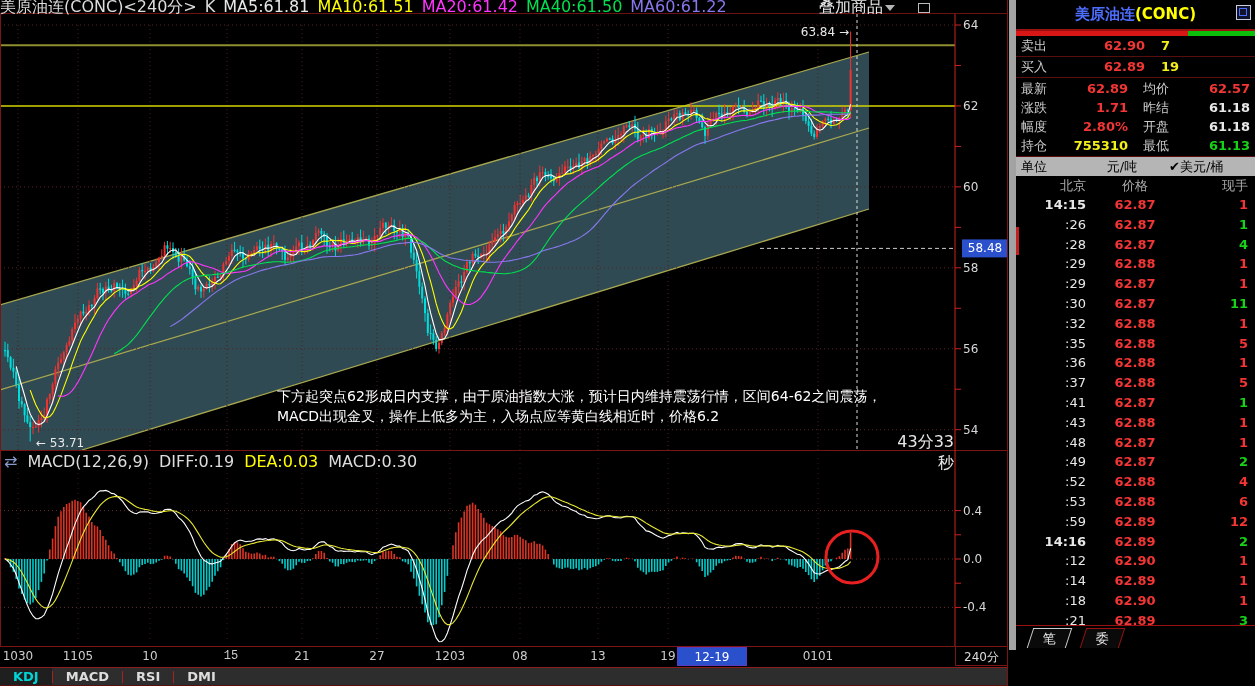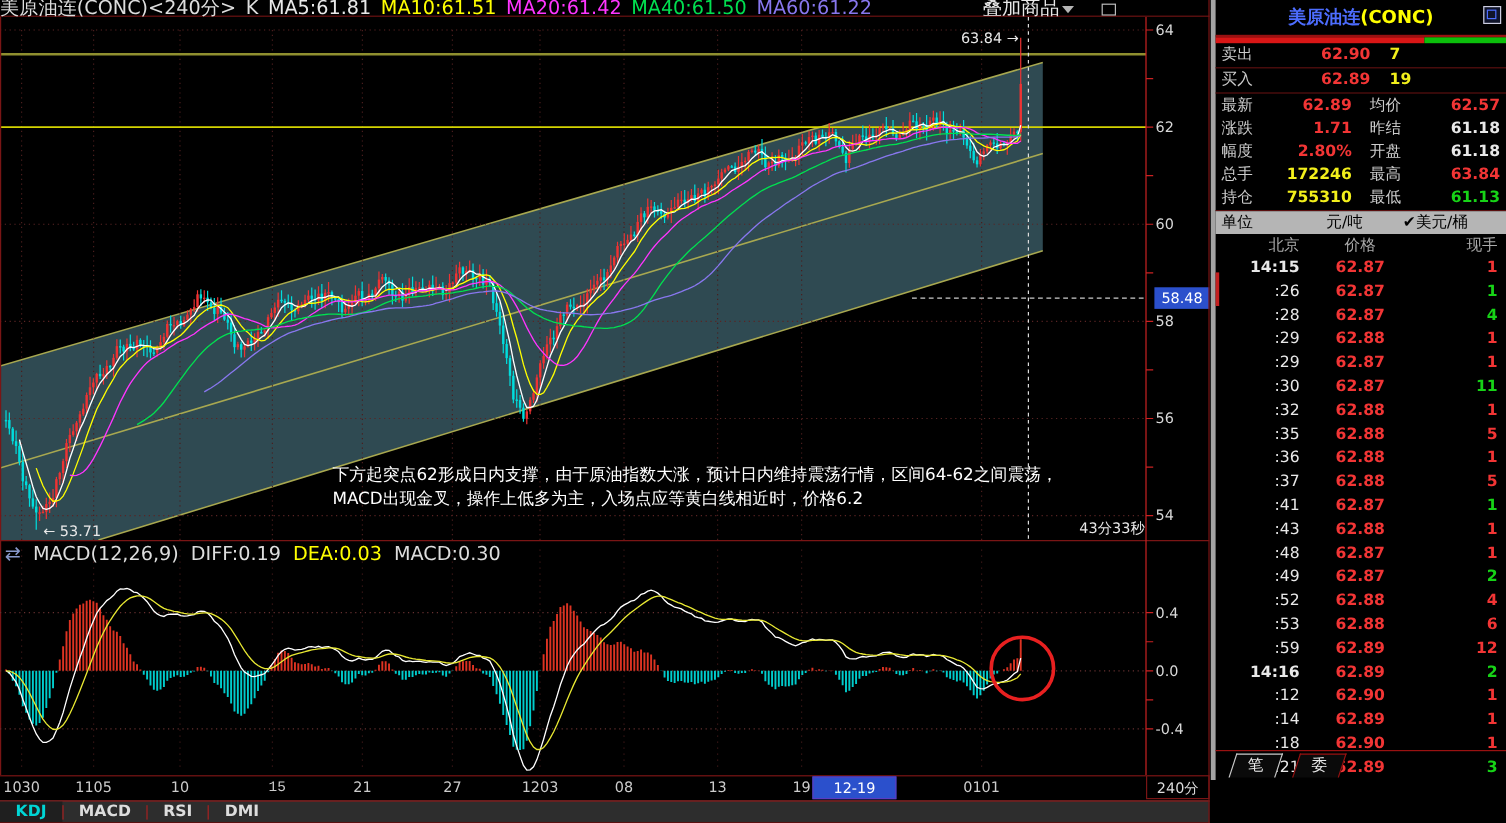--- a/index.html
+++ b/index.html
@@ -12,42 +12,42 @@
   .titlebar span{margin-right:8px;}
   .tb-right{position:absolute;right:62px;top:0;}
   .winicon{display:inline-block;width:10px;height:8px;border:1px solid #bbb;vertical-align:middle;margin-left:10px;}
   .tri-down{display:inline-block;width:0;height:0;border-left:5px solid transparent;
             border-right:5px solid transparent;border-top:6px solid #b5b5b5;vertical-align:middle;margin-left:2px;}
   
   svg{display:block;}
   svg text{font-family:"DejaVu Sans","Liberation Sans",sans-serif;}
   .annotation{left:277px;top:387px;width:690px;color:#fff;font-size:14px;line-height:19.5px;
               white-space:nowrap;z-index:5;}
-  .countdown{left:886px;top:432px;width:68px;color:#e8e8e8;font-size:12px;text-align:right;z-index:6;}
+  .countdown{left:886px;top:432px;width:68px;color:#e8e8e8;font-size:16px;text-align:right;z-index:6;}
   .macd-header{left:4px;top:452px;font-size:16px;color:#ddd;white-space:nowrap;z-index:5;}
   .macd-header span{margin-right:10px;}
   
   .xaxis{left:0;top:646px;width:1008px;height:20px;background:#000;
          border-top:1px solid #7a1515;border-bottom:1px solid #7a1515;}
   .xlab{position:absolute;top:2px;width:60px;margin-left:-30px;text-align:center;
         color:#ccc;font-size:12px;}
   .xtip{position:absolute;left:677px;top:0px;width:70px;height:19px;line-height:19px;background:#2b50cc;
         color:#fff;font-size:12px;text-align:center;border:1px solid #5b3cc0;box-sizing:border-box;}
   .periodbox{left:955px;top:646px;width:53px;height:20px;line-height:20px;background:#000;text-align:center;
              color:#ddd;font-size:12px;border:1px solid #7a1515;box-sizing:border-box;}
   
   .tabsbar{left:0;top:667px;width:1008px;height:19px;background:#2d2d2d;border-top:1px solid #8c1d1d;
            border-bottom:1px solid #5a0f0f;box-sizing:border-box;}
   .tabsbar .tab{display:inline-block;height:17px;line-height:17px;padding:0 13px;font-size:13px;
                 font-weight:bold;color:#ddd;vertical-align:top;}
   .tabsbar .tab.active{color:#00d5d5;background:#1f1f1f;}
   .tabsep{display:inline-block;width:1px;height:12px;background:#a82222;margin-top:3px;vertical-align:top;}
   
   .vsep{left:1007px;top:0;width:1px;height:686px;background:#7a1515;}
-  .rpanel{left:1009px;top:0;width:246px;height:650px;background:#000;border-left:4px solid #a3a3a3;
+  .rpanel{left:1009px;top:0;width:246px;height:650px;background:#000;border-left:7px solid #a3a3a3;
           box-sizing:border-box;font-size:13px;color:#ccc;}
   .rp-header{position:relative;height:29px;line-height:29px;text-align:center;border-bottom:2px solid #991111;}
   .rp-title-cn{color:#4d6dff;font-weight:bold;font-size:15px;}
   .rp-title-code{color:#ffff00;font-weight:bold;font-size:15px;}
   .maxicon{position:absolute;right:4px;top:5px;width:13px;height:13px;border:1px solid #cccce0;background:#10142a;}
   .maxicon i{position:absolute;left:2px;top:2px;width:6px;height:6px;border:1px solid #4d6dff;display:block;}
   .strength{height:5px;display:flex;}
   .strength .s-red{background:#d91616;height:5px;}
   .strength .s-green{background:#0bbf0b;height:5px;}
   .rp-row{display:flex;height:20px;line-height:20px;border-bottom:1px solid #5a0f0f;}
@@ -1160,26 +1160,20 @@
           <span class="sl">昨结</span>
           <span class="sv v-white sv2">61.18</span>
         </div>
         <div class="st-row">
           <span class="sl">幅度</span>
           <span class="sv v-red">2.80%</span>
           <span class="sl">开盘</span>
           <span class="sv v-white sv2">61.18</span>
         </div>
         <div class="st-row">
-          <span class="sl">总手</span>
-          <span class="sv v-yellow">172246</span>
-          <span class="sl">最高</span>
-          <span class="sv v-red sv2">63.84</span>
-        </div>
-        <div class="st-row">
           <span class="sl">持仓</span>
           <span class="sv v-yellow">755310</span>
           <span class="sl">最低</span>
           <span class="sv v-green sv2">61.13</span>
         </div>
       </div>
     <div class="rp-unit">
       <span class="u1">单位</span>
       <span class="u2">元/吨</span>
       <span class="u3"><span>✔</span><span>美元/桶</span></span>

